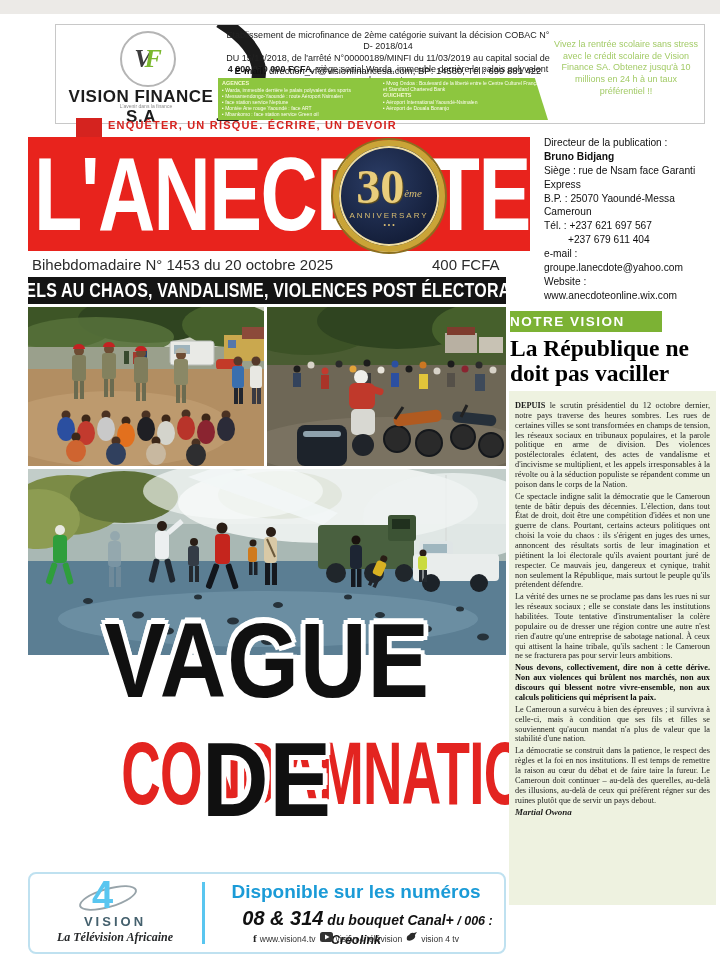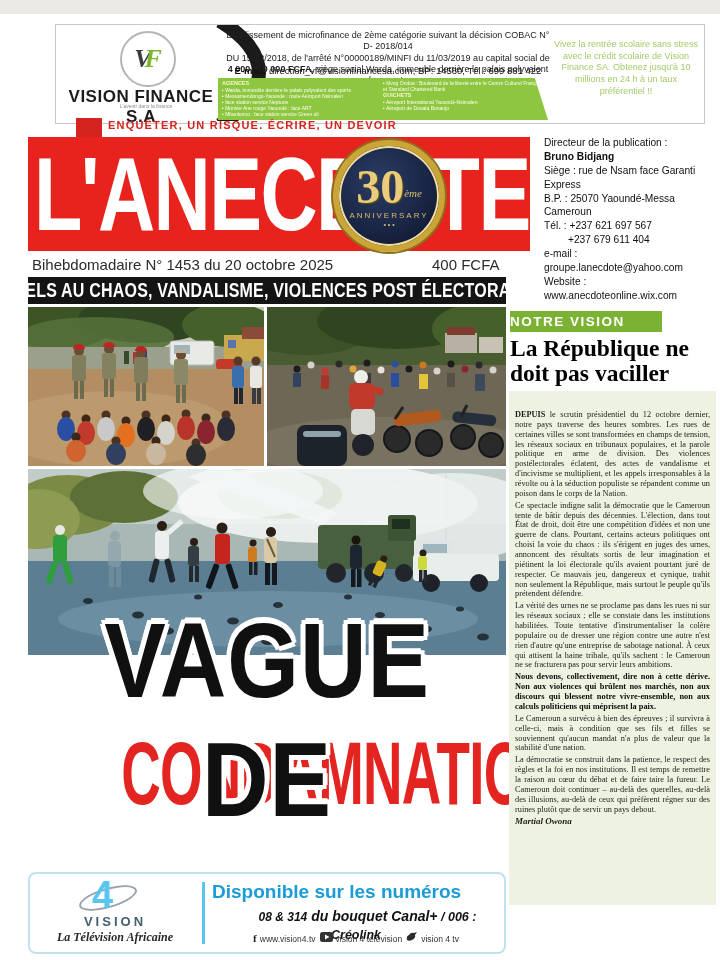--- a/index.html
+++ b/index.html
@@ -57,37 +57,37 @@
       letter-spacing:1px;transform:scale(.96,1.1);
       text-shadow:-5px 0 0 #fff,5px 0 0 #fff,0 -5px 0 #fff,0 5px 0 #fff,-4px -4px 0 #fff,4px 4px 0 #fff,-4px 4px 0 #fff,4px -4px 0 #fff;}
   .condam{left:28px;top:726px;width:478px;height:100px;text-align:center;}
   .condam span{display:inline-block;font-weight:bold;font-size:76px;line-height:96px;color:#e32420;
       letter-spacing:-1px;transform:scale(.72,1.16);}
 
   
   .kicker{left:510px;top:311px;width:152px;height:21px;background:#7cb234;color:#fff;font-weight:bold;
           font-size:13.5px;letter-spacing:1.5px;line-height:21px;box-sizing:border-box;}
   .ed-head{left:510px;top:336px;width:208px;font:bold 23.5px/1.05 "Liberation Serif",serif;color:#000;}
-  .ed-body{left:509px;top:391px;width:207px;height:514px;background:#eef2e0;padding:19px 6px;box-sizing:border-box;
+  .ed-body{left:509px;top:391px;width:207px;height:514px;background:#eef2e0;padding:10px 6px;box-sizing:border-box;
            font:8.3px/1.19 "Liberation Serif",serif;color:#1c1c1c;text-align:justify;overflow:hidden;}
   .ed-body p{margin:0 0 2px 0;}
   .ed-body p.strong{font-weight:bold;color:#0d0d0d;}
   .ed-sig{font-style:italic;font-weight:bold;font-size:9px;margin-top:1px;}
 
   
   .v4{left:28px;top:872px;width:478px;height:82px;border:2px solid #bfe1f0;border-radius:8px;box-sizing:border-box;background:#fff;}
   .v4-four{position:absolute;left:62px;top:2px;font-weight:bold;font-size:38px;color:#59c6f0;line-height:38px;}
   .v4-ring{position:absolute;left:48px;top:14px;width:56px;height:16px;border:2px solid #98a4aa;border-radius:50%;transform:rotate(-16deg);}
   .v4-name{position:absolute;left:10px;top:40px;width:150px;text-align:center;font-weight:bold;font-size:13px;
            letter-spacing:3px;color:#44606d;}
   .v4-tag{position:absolute;left:4px;top:56px;width:162px;text-align:center;font:italic bold 12px "Liberation Serif",serif;color:#26282a;}
   .v4-div{position:absolute;left:172px;top:8px;width:3px;height:62px;background:#59c6f0;}
-  .v4-title{position:absolute;left:182px;top:7px;width:288px;text-align:left;font-weight:bold;font-size:19px;color:#1b9bd7;}
+  .v4-title{position:absolute;left:182px;top:7px;width:288px;text-align:center;font-weight:bold;font-size:19px;color:#1b9bd7;}
   .v4-line2{position:absolute;left:182px;top:33px;width:288px;text-align:center;font-style:italic;color:#111;}
-  .v4-num{font-weight:bold;font-size:12px;padding-left:23px;}
+  .v4-num{font-weight:bold;font-size:20px;padding-left:23px;}
   .v4-bq{font-weight:bold;font-size:14px;}
   .v4-cr{font-size:12.5px;font-weight:bold;}
   .v4-social{position:absolute;left:182px;top:58px;width:288px;display:flex;justify-content:center;gap:4px;
              font-size:8.5px;color:#333;align-items:center;}
   .v4-social .ic{display:inline-flex;align-items:center;margin-right:3px;}
   .fb-f{font:bold 11px "Liberation Serif",serif;color:#222;}
 </style>
 </head>
 <body>
 

